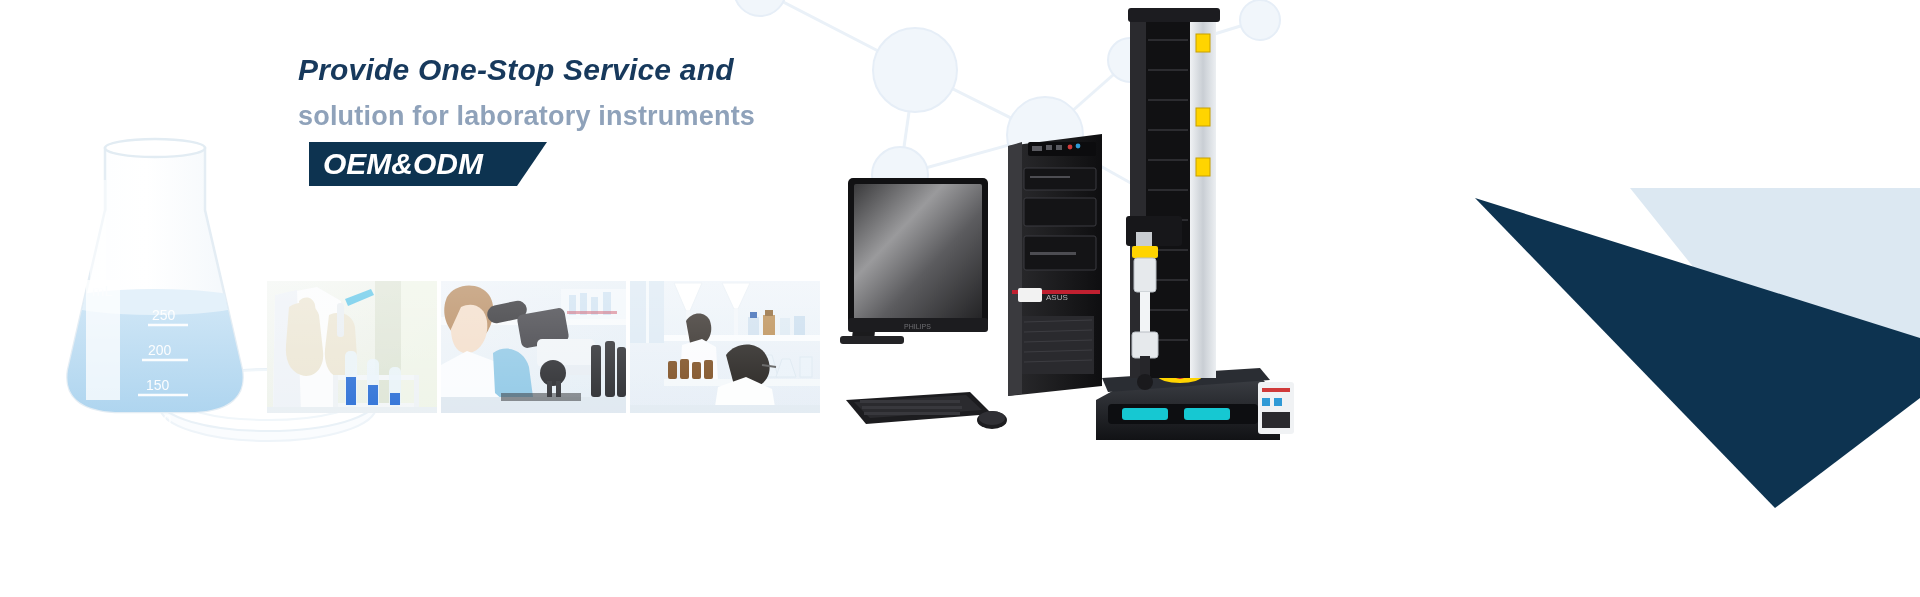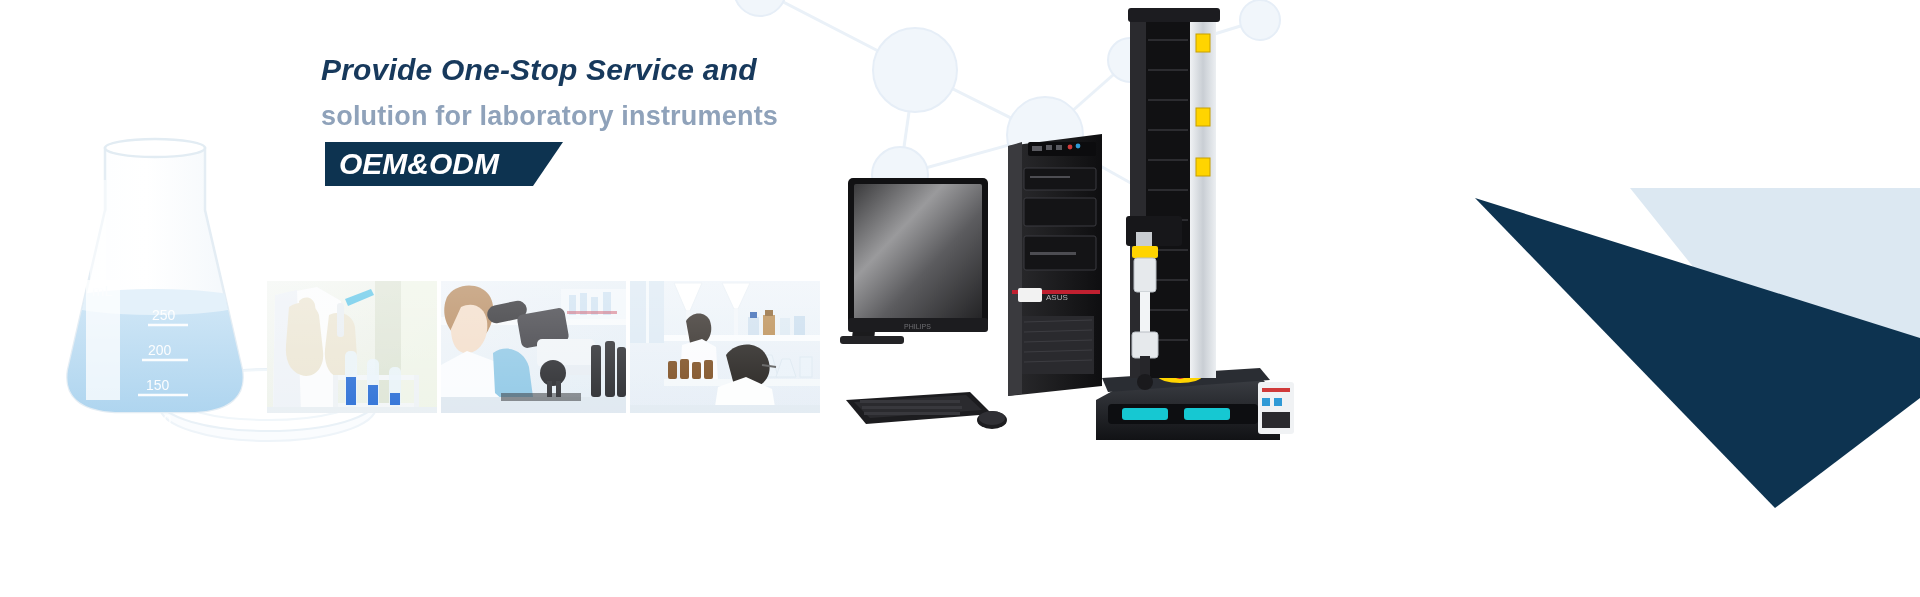--- a/index.html
+++ b/index.html
@@ -36,21 +36,21 @@
     left: 0px;
     top: 95px;
     width: 420px;
     height: 420px;
     pointer-events: none;
   }
 
   
   .headline-block {
     position: absolute;
-    left: 321px;
+    left: 298px;
     top: 55px;
     width: 700px;
   }
   .headline-primary {
     font-size: 30px;
     font-style: italic;
     font-weight: bold;
     color: #17395c;
     letter-spacing: 0.2px;
     line-height: 1.0;
@@ -63,21 +63,21 @@
     color: #8fa2ba;
     letter-spacing: 0.2px;
     line-height: 1.0;
     white-space: nowrap;
     margin: 0 0 12px 0;
   }
   .badge {
     position: relative;
     display: inline-block;
     height: 32px;
-    margin-left: 4px;
+    margin-left: 11px;
   }
   .badge-shape {
     position: absolute;
     left: 0;
     top: 0;
     width: 238px;
     height: 44px;
     background: #0d3350;
     clip-path: polygon(0 0, 238px 0, 208px 44px, 0 44px);
   }

